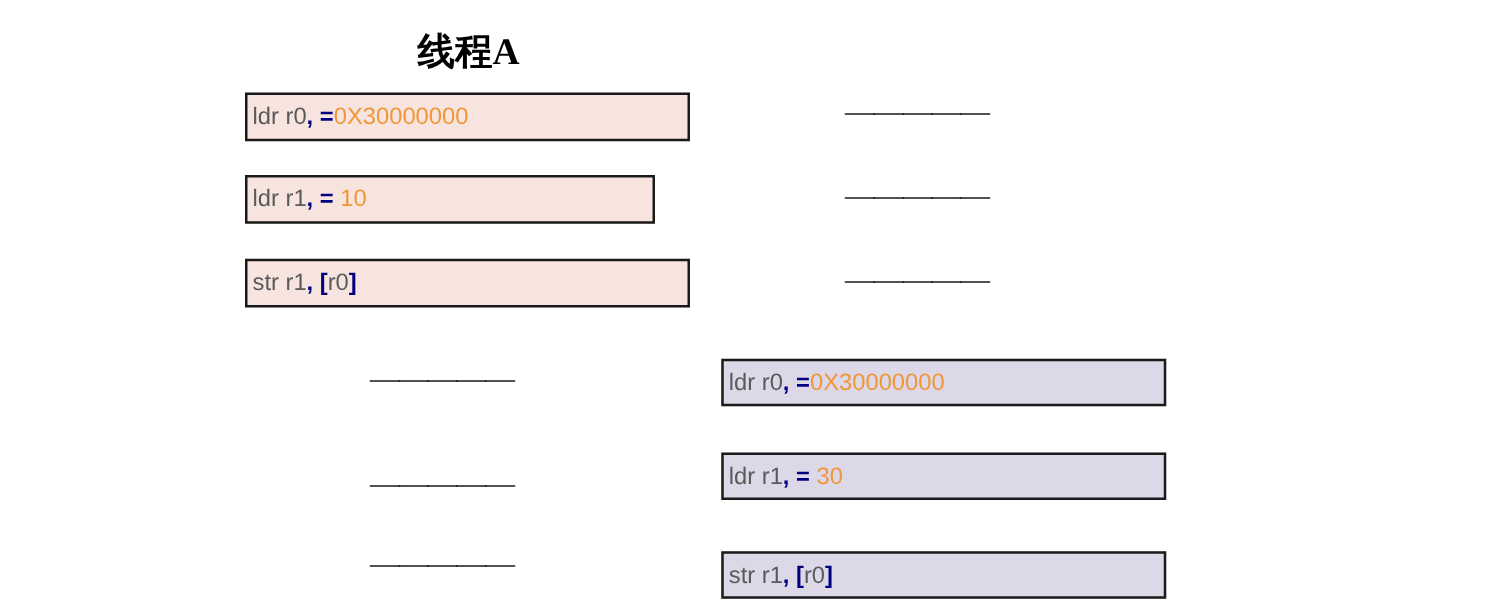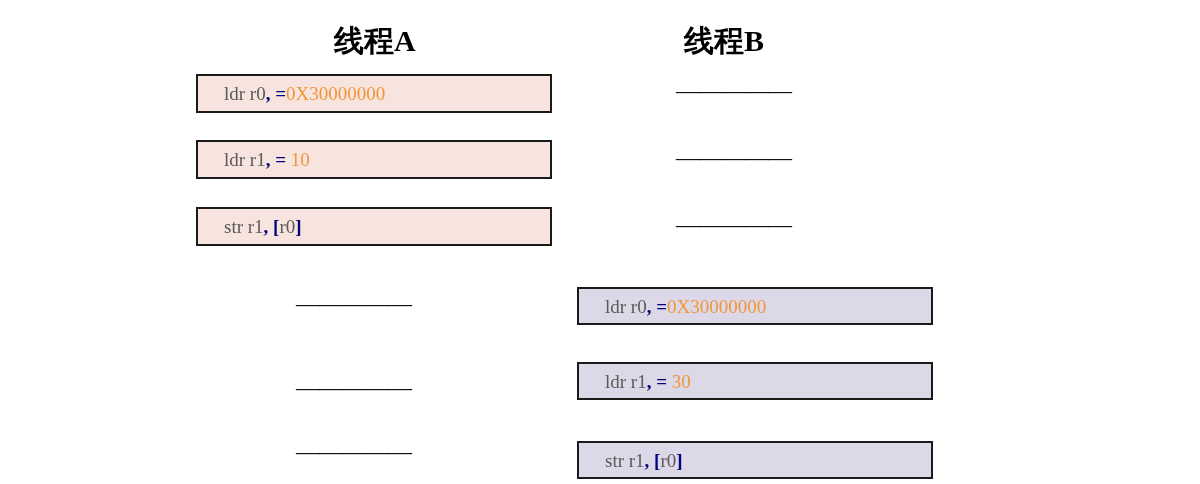--- a/index.html
+++ b/index.html
@@ -23,22 +23,22 @@
   }
   #title-a{left:334px;top:21px;}
   #title-b{left:684px;top:21px;}
 
   .code-box{
     position:absolute;
     box-sizing:border-box;
     border:2px solid #1a1a1a;
     display:flex;
     align-items:center;
-    padding-left:26px;
-    font-family:Liberation Serif, serif;
+    padding-left:4px;
+    font-family:Liberation Sans, sans-serif;
     font-size:19px;
     line-height:1;
     white-space:pre;
   }
   .box-a{background:#f7e4de;}
   .box-b{background:#dcd8e8;}
 
   .tok-plain{color:#5a5a5a;}
   .tok-punct{color:#000080;font-weight:700;}
   .tok-num{color:#f09637;}
@@ -54,26 +54,25 @@
     user-select:none;
   }
 </style>
 </head>
 <body>
 
 <div id="stage">
 
   <div class="col-title" id="title-a">线程A</div>
 
-  <div class="col-title" id="title-b">线程B</div>
 
   <div id="rows-container">
       <div class="code-box box-a" style="left: 196px; width: 356px; height: 39px; top: 74px;"><span><span class="tok-plain">ldr r0</span><span class="tok-punct">,</span><span class="tok-plain"> </span><span class="tok-punct">=</span><span class="tok-num">0X30000000</span></span></div>
       <div class="dashes" style="left: 676px; top: 78px;">—————</div>
-      <div class="code-box box-a" style="left: 196px; width: 356px; height: 39px; top: 140px;"><span><span class="tok-plain">ldr r1</span><span class="tok-punct">,</span><span class="tok-plain"> </span><span class="tok-punct">=</span><span class="tok-plain"> </span><span class="tok-num">10</span></span></div>
+      <div class="code-box box-a" style="left: 196px; width: 328px; height: 39px; top: 140px;"><span><span class="tok-plain">ldr r1</span><span class="tok-punct">,</span><span class="tok-plain"> </span><span class="tok-punct">=</span><span class="tok-plain"> </span><span class="tok-num">10</span></span></div>
       <div class="dashes" style="left: 676px; top: 145px;">—————</div>
       <div class="code-box box-a" style="left: 196px; width: 356px; height: 39px; top: 207px;"><span><span class="tok-plain">str r1</span><span class="tok-punct">,</span><span class="tok-plain"> </span><span class="tok-punct">[</span><span class="tok-plain">r0</span><span class="tok-punct">]</span></span></div>
       <div class="dashes" style="left: 676px; top: 212px;">—————</div>
       <div class="dashes" style="left: 296px; top: 291px;">—————</div>
       <div class="code-box box-b" style="left: 577px; width: 356px; height: 38px; top: 287px;"><span><span class="tok-plain">ldr r0</span><span class="tok-punct">,</span><span class="tok-plain"> </span><span class="tok-punct">=</span><span class="tok-num">0X30000000</span></span></div>
       <div class="dashes" style="left: 296px; top: 375px;">—————</div>
       <div class="code-box box-b" style="left: 577px; width: 356px; height: 38px; top: 362px;"><span><span class="tok-plain">ldr r1</span><span class="tok-punct">,</span><span class="tok-plain"> </span><span class="tok-punct">=</span><span class="tok-plain"> </span><span class="tok-num">30</span></span></div>
       <div class="dashes" style="left: 296px; top: 439px;">—————</div>
       <div class="code-box box-b" style="left: 577px; width: 356px; height: 38px; top: 441px;"><span><span class="tok-plain">str r1</span><span class="tok-punct">,</span><span class="tok-plain"> </span><span class="tok-punct">[</span><span class="tok-plain">r0</span><span class="tok-punct">]</span></span></div>
     </div>

